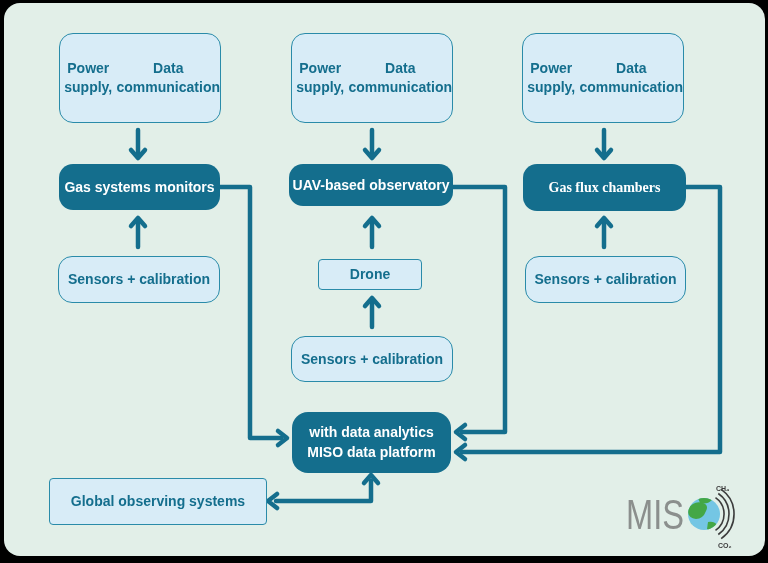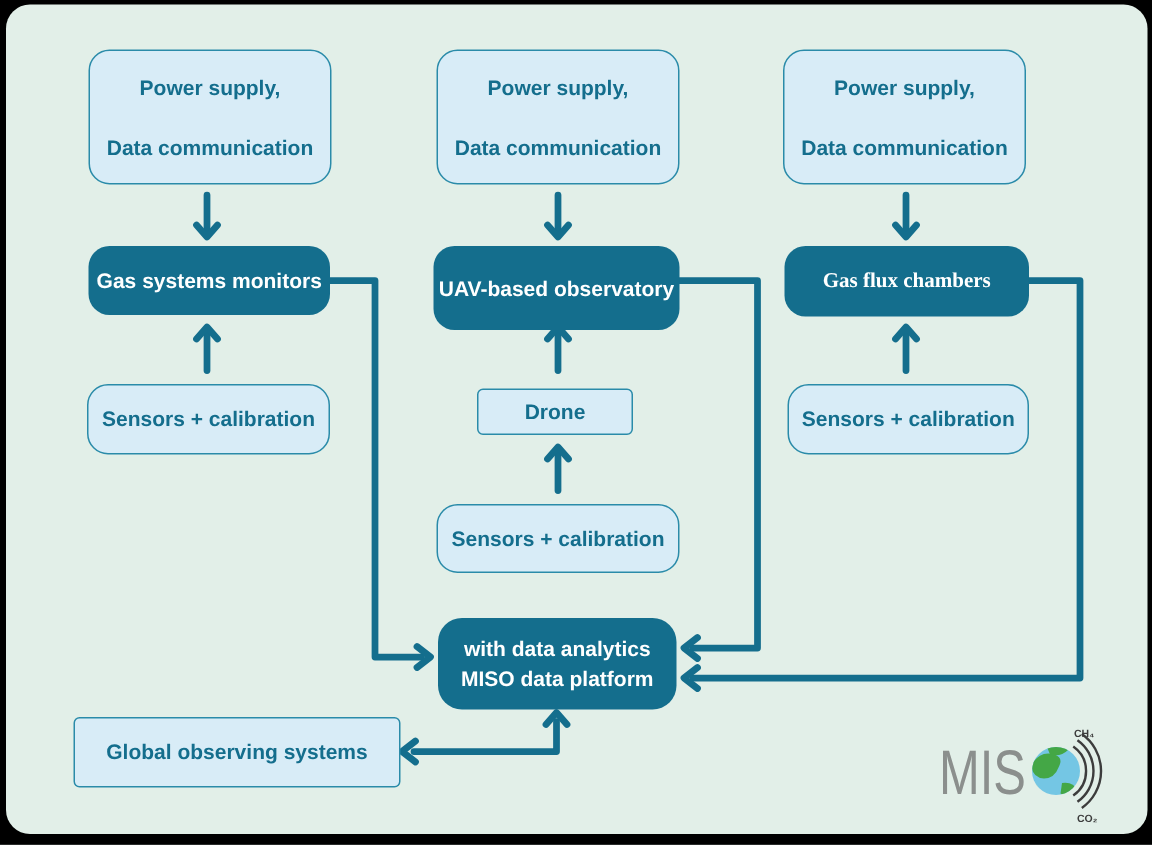--- a/index.html
+++ b/index.html
@@ -5,21 +5,21 @@
   html,body{margin:0;padding:0;background:#000;}
   .page{position:relative;width:768px;height:563px;background:var(--frame,#000);overflow:hidden;
         font-family:"Liberation Sans",sans-serif;}
   .panel{position:absolute;left:4px;top:3px;right:3px;bottom:7px;
          background:var(--background,#e2efe8);border-radius:16px;}
   .box{position:absolute;display:flex;align-items:center;justify-content:center;
        text-align:center;font-weight:bold;font-size:14px;line-height:19px;box-sizing:border-box;}
   .light{background:var(--light-fill,#d8ecf7);border:1.6px solid var(--light-border,#2a8ba9);
          color:var(--accent-dark,#146e8d);border-radius:14px;}
   .dark{background:var(--accent-dark,#146e8d);color:var(--dark-text,#fff);border-radius:14px;}
-  .top-box{flex-direction:column;row-gap:21px;}
+  .top-box{flex-direction:row;row-gap:21px;}
   .platform-box{flex-direction:column;row-gap:1px;border-radius:16px;}
   .connectors{position:absolute;left:0;top:0;pointer-events:none;}
   .conn{fill:none;stroke:var(--accent-dark,#146e8d);stroke-width:4.5;
         stroke-linecap:round;stroke-linejoin:round;}
   .logo{position:absolute;left:624px;top:482px;}
   .logo-word{font-family:"Liberation Sans",sans-serif;font-weight:400;
              fill:var(--logo-gray,#8b8f8d);}
   .arc{fill:none;stroke:var(--arc-color,#3c3c3c);stroke-width:1.6;}
   .gas-label{font-family:"Liberation Sans",sans-serif;font-size:7px;font-weight:bold;
              fill:var(--arc-color,#3c3c3c);}
@@ -90,21 +90,21 @@
     <span>Gas systems monitors</span>
   </div>
   <div class="box light" style="left:58px;top:256px;width:162px;height:47px;">
     <span>Sensors + calibration</span>
   </div>
 
   <div class="box light top-box" style="left:291px;top:33px;width:162px;height:90px;">
     <span>Power supply,</span>
     <span>Data communication</span>
   </div>
-  <div class="box dark" style="left:289px;top:164px;width:164px;height:56px;">
+  <div class="box dark" style="left:289px;top:164px;width:164px;height:42px;">
     <span>UAV-based observatory</span>
   </div>
   <div class="box light" style="left:318px;top:259px;width:104px;height:31px;border-radius:4px;">
     <span>Drone</span>
   </div>
   <div class="box light" style="left:291px;top:336px;width:162px;height:46px;">
     <span>Sensors + calibration</span>
   </div>
 
   <div class="box light top-box" style="left:522px;top:33px;width:162px;height:90px;">

